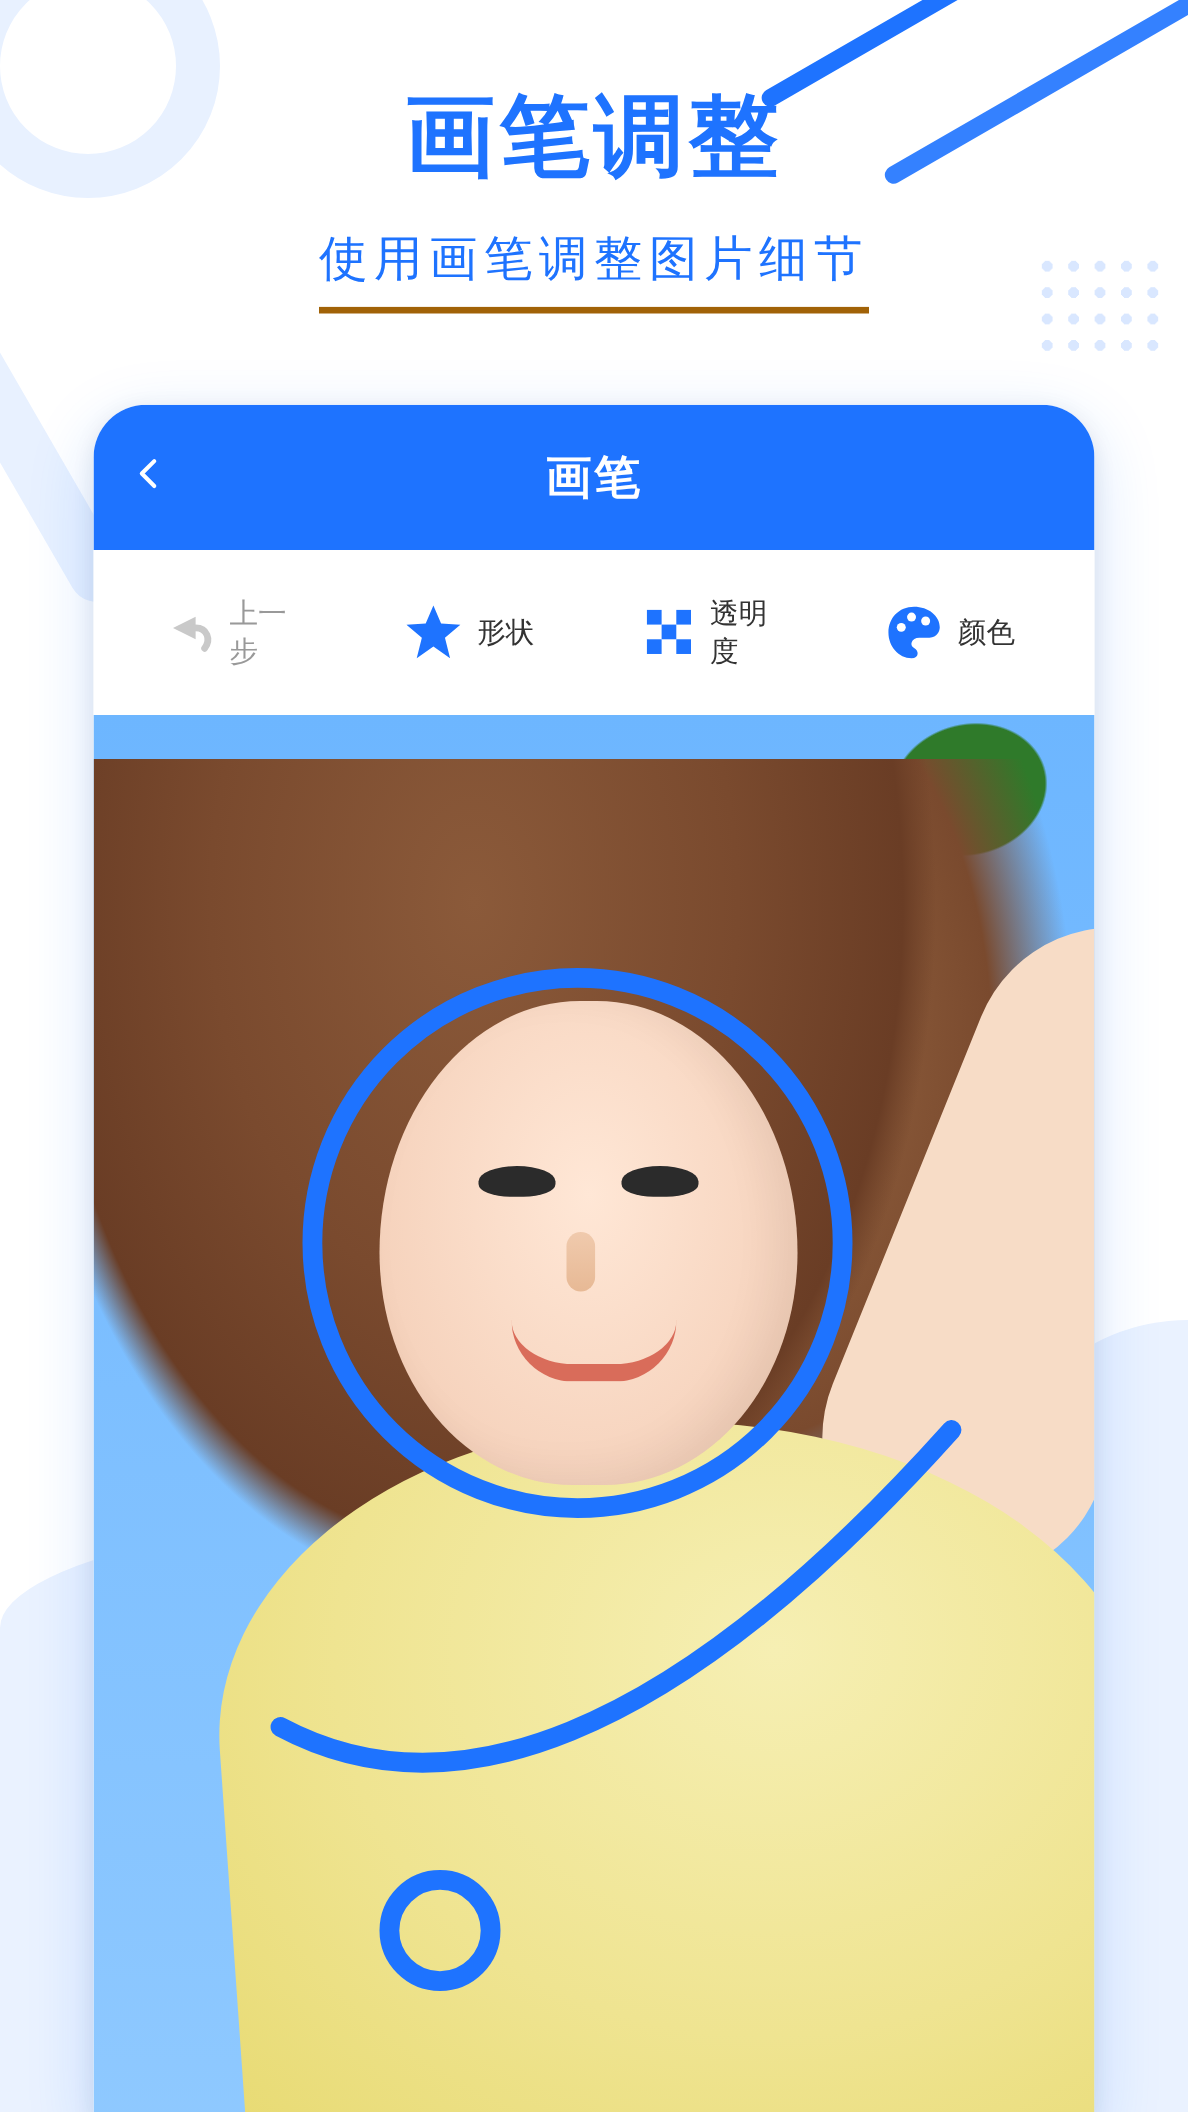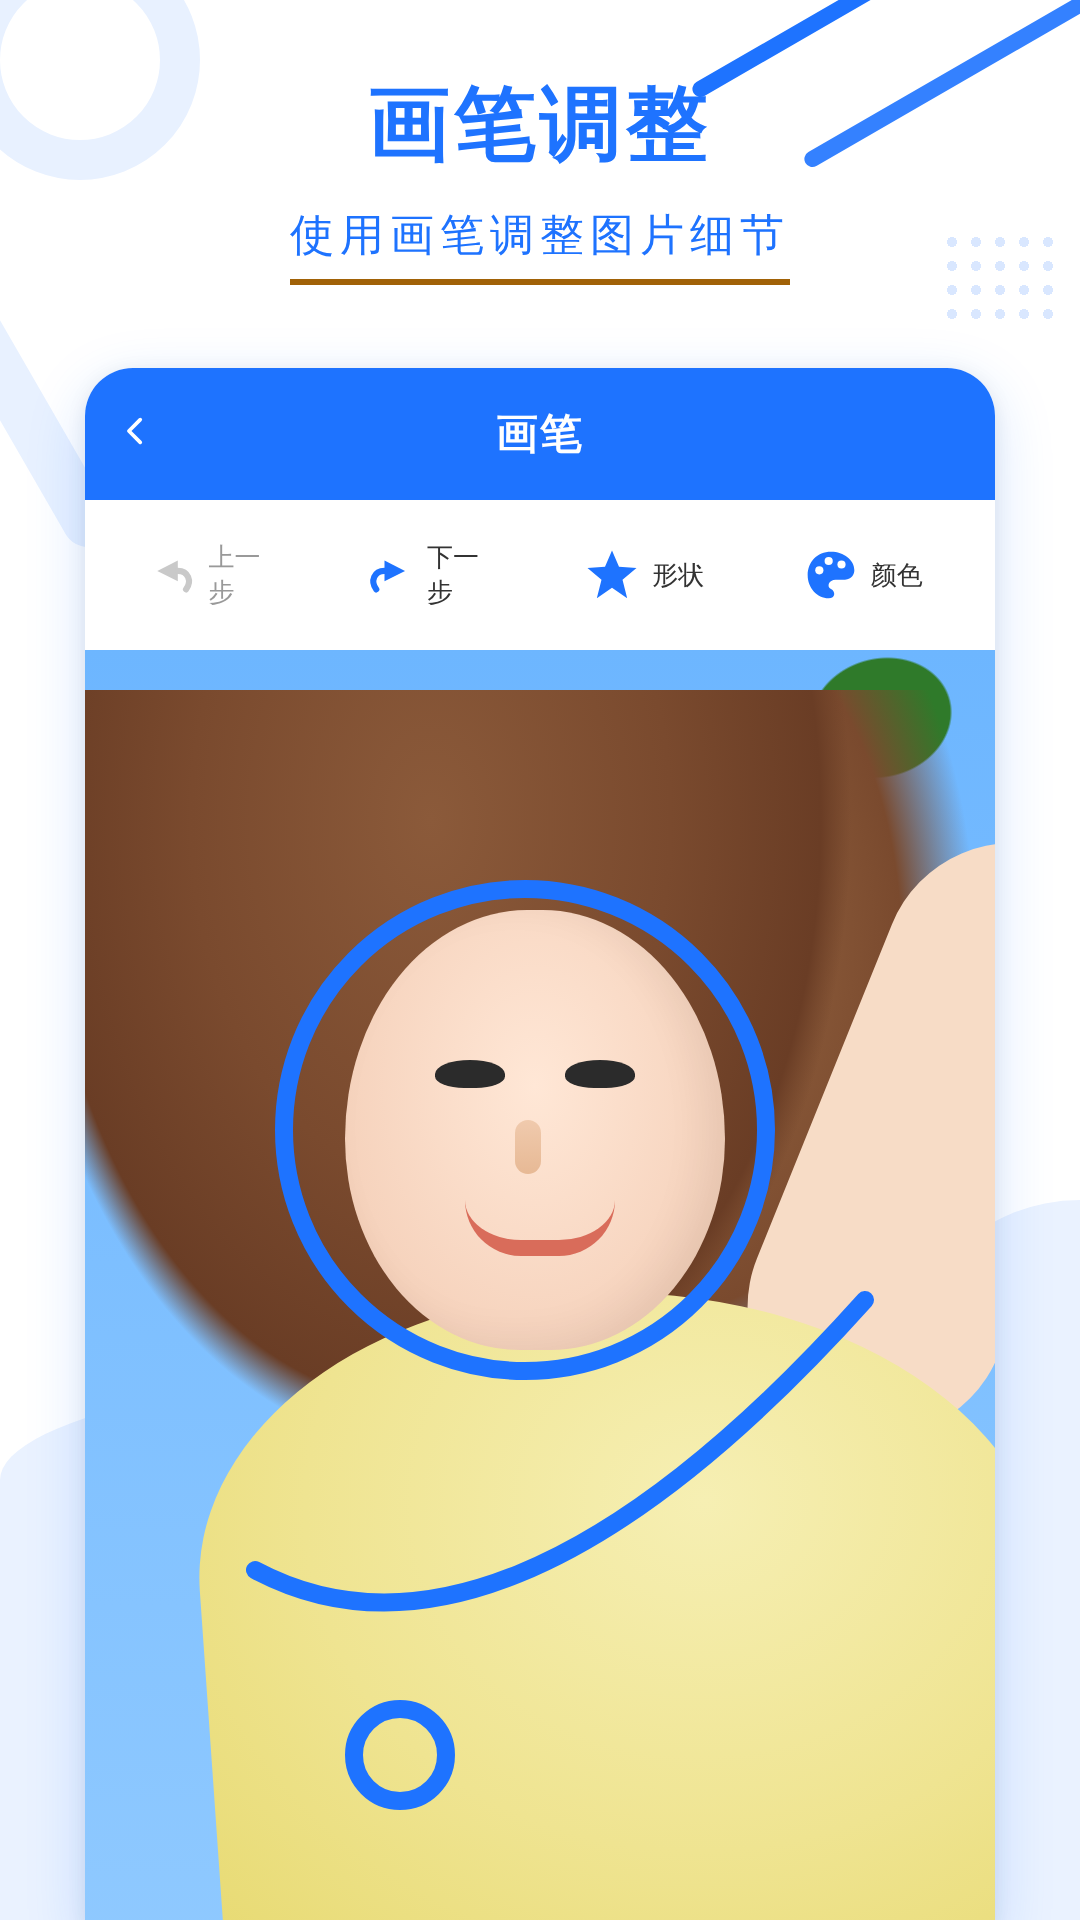--- a/index.html
+++ b/index.html
@@ -265,40 +265,43 @@
     <div class="tool disabled">
       <span class="ic">
         <svg viewBox="0 0 48 48">
             <path d="M30 10 L10 20 L30 30 Z" fill="#c9c9c9"></path>
             <path d="M30 20 C40 20 44 30 38 38" stroke="#c9c9c9" stroke-width="6" fill="none" stroke-linecap="round"></path>
           </svg>
       </span>
       <span class="lbl">上一步</span>
     </div>
 
-    <div class="tool">
-      <span class="ic">
-        <svg viewBox="0 0 48 48">
-            <path d="M18 10 L38 20 L18 30 Z" fill="#1e73ff"></path>
-            <path d="M18 20 C8 20 4 30 10 38" stroke="#1e73ff" stroke-width="6" fill="none" stroke-linecap="round"></path>
-          </svg>
-      </span>
-      <span class="lbl">下一步</span>
-    </div>
 
 
     <div class="tool">
       <span class="ic">
         <svg viewBox="0 0 48 48">
             <path d="M24 3 L30 17 L45 18 L33 28 L37 44 L24 35 L11 44 L15 28 L3 18 L18 17 Z" fill="#1e73ff"></path>
           </svg>
       </span>
       <span class="lbl">形状</span>
     </div>
 
+    <div class="tool">
+      <span class="ic">
+        <svg viewBox="0 0 48 48">
+          <rect x="4" y="4" width="13" height="13" fill="#1e73ff"></rect>
+          <rect x="17" y="17" width="13" height="13" fill="#1e73ff"></rect>
+          <rect x="30" y="4" width="13" height="13" fill="#1e73ff"></rect>
+          <rect x="4" y="30" width="13" height="13" fill="#1e73ff"></rect>
+          <rect x="30" y="30" width="13" height="13" fill="#1e73ff"></rect>
+        </svg>
+      </span>
+      <span class="lbl">透明度</span>
+    </div>
 
     <div class="tool">
       <span class="ic">
         <svg viewBox="0 0 48 48">
           <path d="M24 4 C12 4 4 13 4 24 C4 35 12 44 22 44 C28 44 28 38 24 36 C20 34 22 28 28 28 L36 28 C42 28 44 23 44 20 C44 11 35 4 24 4 Z" fill="#1e73ff"></path>
           <circle cx="14" cy="20" r="3.5" fill="#fff"></circle>
           <circle cx="22" cy="12" r="3.5" fill="#fff"></circle>
           <circle cx="33" cy="15" r="3.5" fill="#fff"></circle>
         </svg>
       </span>

